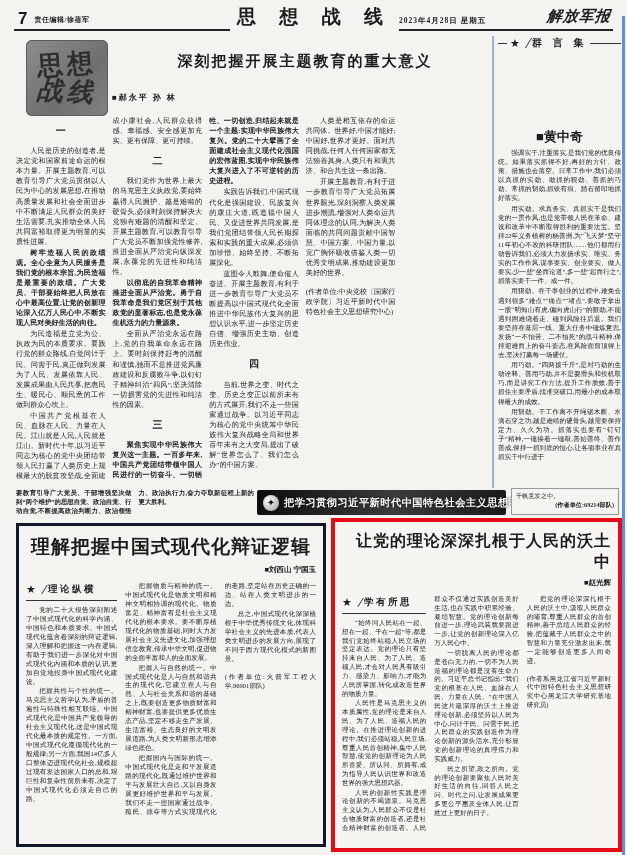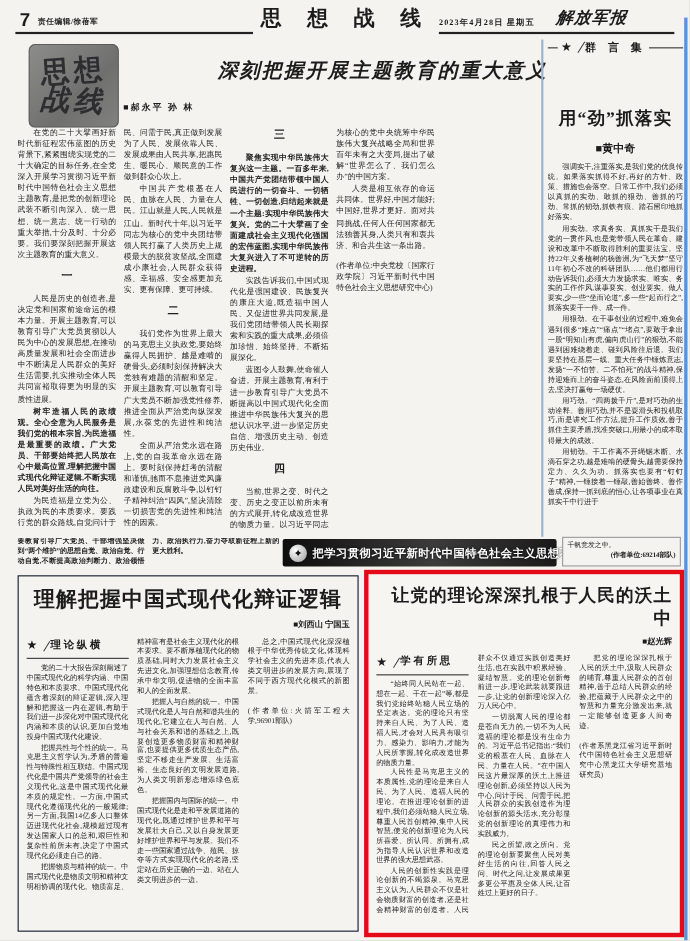--- a/index.html
+++ b/index.html
@@ -6,32 +6,32 @@
   .page{position:relative;width:627px;height:855px;background:#f4f3ef;overflow:hidden;
         font-family:"Liberation Serif","DejaVu Serif",serif;color:#1c1c1c;}
   .sans{font-family:"Liberation Sans","DejaVu Sans",sans-serif;}
 
   
   .header{position:absolute;left:14px;top:4px;width:599px;height:27px;display:flex;align-items:flex-end;}
   .h-left{flex:0 0 212px;border-bottom:2.5px solid #222;display:flex;align-items:flex-end;gap:7px;padding:0 0 2px 4px;}
   .page-num{font-size:17px;font-weight:bold;line-height:1;}
   .editor{font-size:7px;font-weight:bold;letter-spacing:.5px;padding-bottom:2px;}
   .h-center{flex:1;text-align:center;font-size:19px;font-weight:bold;letter-spacing:9px;padding-bottom:1px;}
-  .h-right{flex:0 0 212px;border-bottom:2.5px solid #222;display:flex;align-items:flex-end;justify-content:flex-start;gap:20px;padding:0 2px 3px 0;}
+  .h-right{flex:0 0 212px;border-bottom:2.5px solid #222;display:flex;align-items:flex-end;justify-content:space-between;gap:4px;padding:0 2px 3px 0;}
   .date{font-size:7.5px;font-weight:bold;letter-spacing:1px;}
   .masthead{font-size:15px;font-weight:bold;font-style:italic;transform:skewX(-6deg);letter-spacing:1px;}
 
   
   .seal{position:absolute;left:26px;top:40px;width:82px;height:76px;background:linear-gradient(135deg,#8d8d8b,#6f6f6d 60%,#828280);
         border-radius:6px;display:flex;flex-direction:column;justify-content:center;align-items:center;box-shadow:0 0 0 1px #5c5c5a inset;}
   .seal div{font-weight:bold;font-size:26px;line-height:1.05;color:#26262a;letter-spacing:4px;transform:rotate(-4deg);opacity:.9;}
   .seal div:last-child{transform:rotate(3deg);font-style:italic;}
 
   
-  .main-title{position:absolute;left:112px;top:52px;width:386px;text-align:right;font-size:18px;font-weight:bold;letter-spacing:2px;font-style:italic;}
+  .main-title{position:absolute;left:112px;top:52px;width:386px;text-align:center;font-size:15px;font-weight:bold;letter-spacing:2px;}
   .main-byline{position:absolute;left:112px;top:92px;width:386px;text-align:left;font-size:8px;font-weight:bold;letter-spacing:2px;}
   .main-body{position:absolute;left:16px;top:116px;width:476px;height:372px;
              column-count:5;column-gap:7px;column-fill:auto;
              font-size:7.1px;line-height:1.42;text-align:justify;overflow:hidden;}
   .t-p,.t-em{text-indent:2em;margin:0 0 1px;}
   .t-em{font-weight:bold;color:#242424;}
   .t-h{text-align:center;font-weight:bold;font-size:10px;margin:8px 0;font-family:"Liberation Sans","DejaVu Sans",sans-serif;}
   .t-note{font-weight:normal;margin-top:9px;}
 
   .cont-block{position:absolute;left:16px;top:489px;width:238px;height:29px;
@@ -54,26 +54,26 @@
   
   .col-rule{position:absolute;left:492px;top:36px;width:2px;height:452px;background:#9db3cb;}
   .qyj{position:absolute;left:498px;top:36px;width:123px;height:450px;}
   .label-row{display:flex;align-items:center;gap:3px;font-family:"Liberation Sans","DejaVu Sans",sans-serif;}
   .label-row .dash{width:9px;border-top:1.5px solid #333;}
   .label-row .star{font-size:11px;line-height:1;}
   .label-row .swoosh{width:5px;height:10px;border-right:1.5px solid #333;transform:skewX(-32deg);}
   .label-row .txt{font-size:10px;font-weight:bold;letter-spacing:4px;white-space:nowrap;}
   .label-row .tail{flex:1;border-top:1.5px solid #333;}
   .qyj-title{position:absolute;left:0;top:62px;width:100%;text-align:center;font-size:16px;font-weight:bold;letter-spacing:1px;}
-  .qyj-byline{position:absolute;left:0;top:92px;width:100%;text-align:center;font-size:10px;font-weight:bold;}
+  .qyj-byline{position:absolute;left:0;top:92px;width:100%;text-align:center;font-size:13px;font-weight:bold;}
   .qyj-body{position:absolute;left:0;top:112px;width:100%;height:338px;font-size:6.6px;line-height:1.38;
             text-align:justify;overflow:hidden;}
 
   
-  .left-box{position:absolute;left:16px;top:523px;width:310px;height:324px;border:1px solid #0f172a;
+  .left-box{position:absolute;left:16px;top:523px;width:310px;height:324px;border:3px solid #0f172a;
             box-sizing:border-box;padding:8px 7px 6px;}
   .lb-title{text-align:center;font-size:19px;font-weight:bold;letter-spacing:1px;}
   .lb-byline{text-align:right;font-size:7.5px;font-weight:bold;margin:5px 0 7px;}
   .lb-body{column-count:3;column-gap:8px;column-fill:auto;height:238px;font-size:6.6px;line-height:1.36;
            text-align:justify;overflow:hidden;}
   .col-label{display:flex;align-items:center;gap:3px;border-bottom:1.5px solid #333;padding:1px 0 4px;margin-bottom:5px;
              break-inside:avoid;font-family:"Liberation Sans","DejaVu Sans",sans-serif;}
   .col-label .star{font-size:11px;line-height:1;}
   .col-label .swoosh{width:5px;height:9px;border-right:1.5px solid #333;transform:skewX(-32deg);}
   .col-label .txt{font-size:9.5px;font-weight:bold;letter-spacing:2.5px;white-space:nowrap;}
@@ -107,55 +107,55 @@
   </div>
 
   <div class="seal">
     <div>思想</div>
     <div>战线</div>
   </div>
 
   <div class="main-title sans">深刻把握开展主题教育的重大意义</div>
   <div class="main-byline">■郝永平  孙  林</div>
   <div class="main-body">
-      <div class="t-p">在党的二十大擘画好新时代新征程宏伟蓝图的历史背景下,紧紧围绕实现党的二十大确定的目标任务,在全党深入开展学习贯彻习近平新时代中国特色社会主义思想主题教育,是把党的创新理论武装不断引向深入、统一思想、统一意志、统一行动的重大举措,十分及时、十分必要。我们要深刻把握开展这次主题教育的重大意义。</div>
       <div class="t-h">一</div>
       <div class="t-p">人民是历史的创造者,是决定党和国家前途命运的根本力量。开展主题教育,可以教育引导广大党员贯彻以人民为中心的发展思想,在推动高质量发展和社会全面进步中不断满足人民群众的美好生活需要,扎实推动全体人民共同富裕取得更为明显的实质性进展。</div>
-      <div class="t-em">树牢造福人民的政绩观。全心全意为人民服务是我们党的根本宗旨,为民造福是最重要的政绩。广大党员、干部要始终把人民放在心中最高位置,理解把握中国式现代化辩证逻辑,不断实现人民对美好生活的向往。</div>
+      <div class="t-em">树牢造福人民的政绩观。全心全意为人民服务是我们党的根本宗旨,为民造福是最重要的政绩。广大党员、干部要始终把人民放在心中最高位置,让党的创新理论深入亿万人民心中,不断实现人民对美好生活的向往。</div>
       <div class="t-p">为民造福是立党为公、执政为民的本质要求。要践行党的群众路线,自觉问计于民、问需于民,真正做到发展为了人民、发展依靠人民、发展成果由人民共享,把惠民生、暖民心、顺民意的工作做到群众心坎上。</div>
       <div class="t-p">中国共产党根基在人民、血脉在人民、力量在人民。江山就是人民,人民就是江山。新时代十年,以习近平同志为核心的党中央团结带领人民打赢了人类历史上规模最大的脱贫攻坚战,全面建成小康社会,人民群众获得感、幸福感、安全感更加充实、更有保障、更可持续。</div>
       <div class="t-h">二</div>
       <div class="t-p">我们党作为世界上最大的马克思主义执政党,要始终赢得人民拥护、越是难啃的硬骨头,必须时刻保持解决大党独有难题的清醒和坚定。开展主题教育,可以教育引导广大党员不断加强党性修养,推进全面从严治党向纵深发展,永葆党的先进性和纯洁性。</div>
+      <div class="t-em">以彻底的自我革命精神推进全面从严治党。勇于自我革命是我们党区别于其他政党的显著标志,也是党永葆生机活力的力量源泉。</div>
       <div class="t-p">全面从严治党永远在路上,党的自我革命永远在路上。要时刻保持赶考的清醒和谨慎,驰而不息推进党风廉政建设和反腐败斗争,以钉钉子精神纠治“四风”,坚决清除一切损害党的先进性和纯洁性的因素。</div>
       <div class="t-h">三</div>
       <div class="t-em">聚焦实现中华民族伟大复兴这一主题。一百多年来,中国共产党团结带领中国人民进行的一切奋斗、一切牺牲、一切创造,归结起来就是一个主题:实现中华民族伟大复兴。党的二十大擘画了全面建成社会主义现代化强国的宏伟蓝图,实现中华民族伟大复兴进入了不可逆转的历史进程。</div>
       <div class="t-p">实践告诉我们,中国式现代化是强国建设、民族复兴的康庄大道,既造福中国人民、又促进世界共同发展,是我们党团结带领人民长期探索和实践的重大成果,必须倍加珍惜、始终坚持、不断拓展深化。</div>
       <div class="t-p">蓝图令人鼓舞,使命催人奋进。开展主题教育,有利于进一步教育引导广大党员不断提高以中国式现代化全面推进中华民族伟大复兴的思想认识水平,进一步坚定历史自信、增强历史主动、创造历史伟业。</div>
       <div class="t-h">四</div>
-      <div class="t-p">当前,世界之变、时代之变、历史之变正以前所未有的方式展开,转化成改造世界的物质力量。以习近平同志为核心的党中央统筹中华民族伟大复兴战略全局和世界百年未有之大变局,提出了破解“世界怎么了、我们怎么办”的中国方案。</div>
+      <div class="t-p">当前,世界之变、时代之变、历史之变正以前所未有的方式展开,我们不走一些国家通过战争。以习近平同志为核心的党中央统筹中华民族伟大复兴战略全局和世界百年未有之大变局,提出了破解“世界怎么了、我们怎么办”的中国方案。</div>
       <div class="t-p">人类是相互依存的命运共同体。世界好,中国才能好;中国好,世界才更好。面对共同挑战,任何人任何国家都无法独善其身,人类只有和衷共济、和合共生这一条出路。</div>
+      <div class="t-p">开展主题教育,有利于进一步教育引导广大党员拓展世界眼光,深刻洞察人类发展进步潮流,增强对人类命运共同体理念的认同,为解决人类面临的共同问题贡献中国智慧、中国方案、中国力量,以宽广胸怀吸收借鉴人类一切优秀文明成果,推动建设更加美好的世界。</div>
       <div class="t-note">(作者单位:中央党校〔国家行政学院〕习近平新时代中国特色社会主义思想研究中心)</div>
     </div>
   <div class="cont-block">要教育引导广大党员、干部增强坚决做到“两个维护”的思想自觉、政治自觉、行动自觉,不断提高政治判断力、政治领悟力、政治执行力,奋力夺取新征程上新的更大胜利。</div>
 
   <div class="banner">
     <span class="banner-emblem">✦</span>
     <span class="banner-text">把学习贯彻习近平新时代中国特色社会主义思想不断引向深入</span>
   </div>
 
   <div class="col-rule"></div>
   <div class="qyj">
     <div class="label-row">
       <span class="dash"></span>
       <span class="star">★</span>
       <span class="swoosh"></span>
       <span class="txt">群 言 集</span>
       <span class="tail"></span>
     </div>
-    <div class="qyj-title">用“劲”抓落实</div>
     <div class="qyj-byline">■黄中奇</div>
     <div class="qyj-body">
         <div class="t-p">强调实干,注重落实,是我们党的优良传统。如果落实抓得不好,再好的方针、政策、措施也会落空。日常工作中,我们必须以真抓的实劲、敢抓的狠劲、善抓的巧劲、常抓的韧劲,抓铁有痕、踏石留印地抓好落实。</div>
         <div class="t-p">用实劲。求真务实、真抓实干是我们党的一贯作风,也是党带领人民在革命、建设和改革中不断取得胜利的重要法宝。坚持22年义务植树的杨善洲,为“飞天梦”坚守11年初心不改的科研团队……他们都用行动告诉我们,必须大力发扬求实、唯实、务实的工作作风,谋事要实、创业要实、做人要实,少一些“坐而论道”,多一些“起而行之”,抓落实要干一件、成一件。</div>
         <div class="t-p">用狠劲。在干事创业的过程中,难免会遇到很多“难点”“痛点”“堵点”,要敢于拿出一股“明知山有虎,偏向虎山行”的狠劲,不能遇到困难绕着走、碰到风险往后退。我们要坚持在基层一线、重大任务中锤炼意志,发扬“一不怕苦、二不怕死”的战斗精神,保持迎难而上的奋斗姿态,在风险面前顶得上去,坚决打赢每一场硬仗。</div>
         <div class="t-p">用巧劲。“四两拨千斤”,是对巧劲的生动诠释。善用巧劲,并不是耍滑头和投机取巧,而是讲究工作方法,提升工作质效,善于抓住主要矛盾,找准突破口,用最小的成本取得最大的成效。</div>
         <div class="t-p">用韧劲。干工作离不开绳锯木断、水滴石穿之功,越是难啃的硬骨头,越需要保持定力、久久为功。抓落实也要有“钉钉子”精神,一锤接着一锤敲,善始善终、善作善成,保持一抓到底的恒心,让各项事业在真抓实干中行进于</div>
       </div>
   </div>
   <div class="qyj-endbox">

